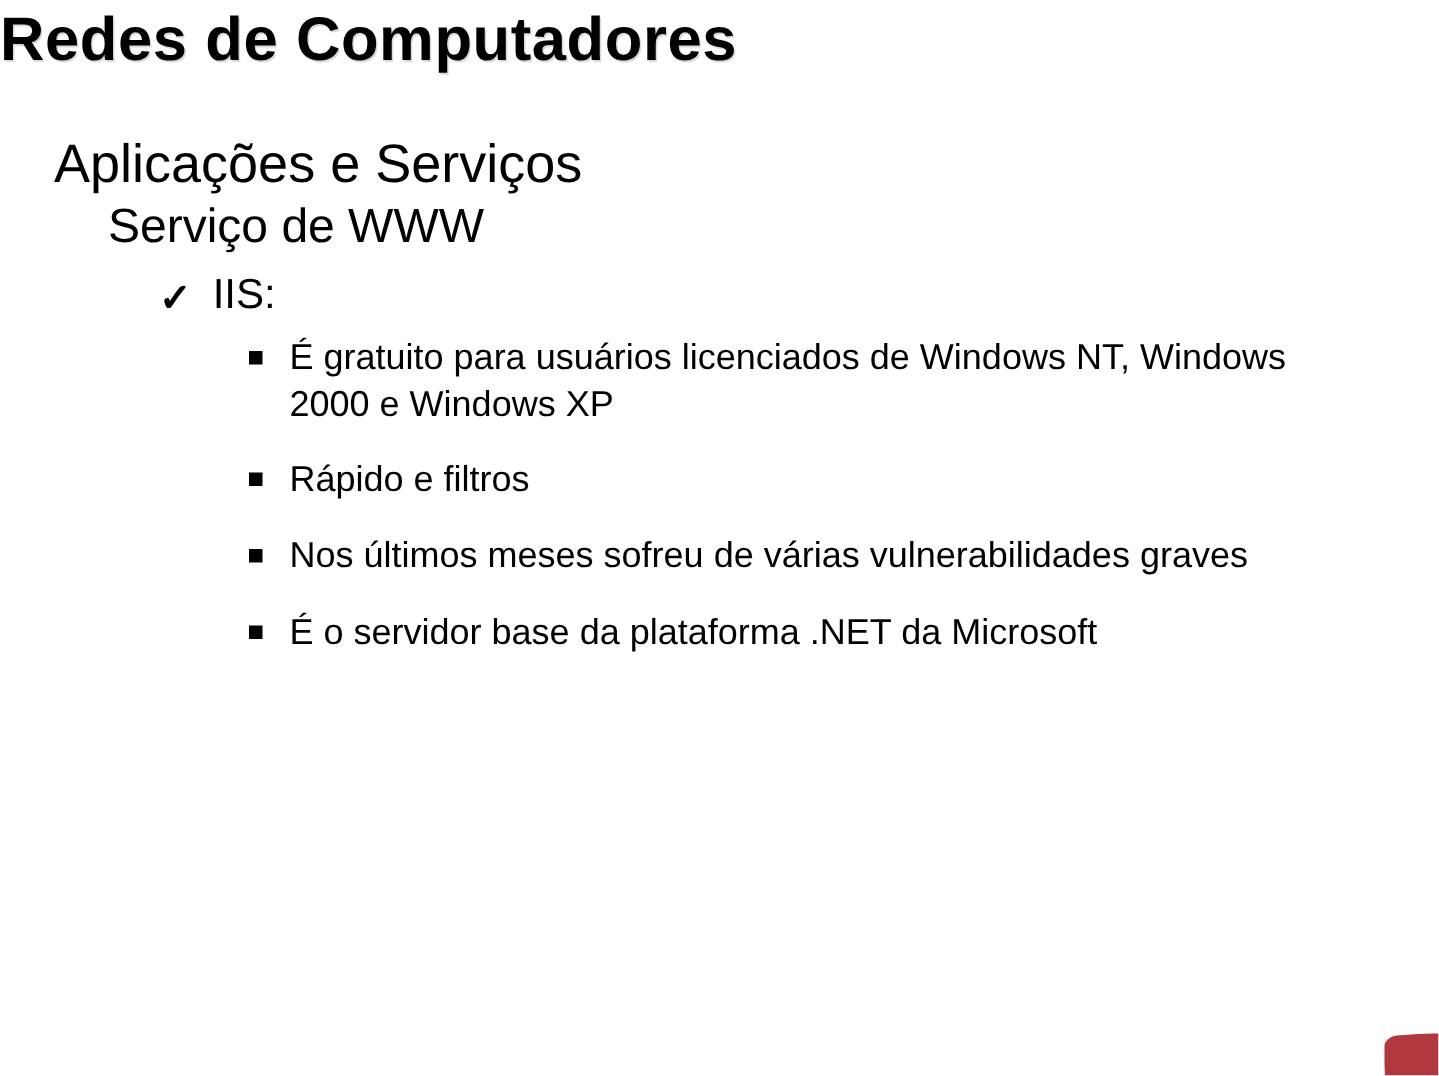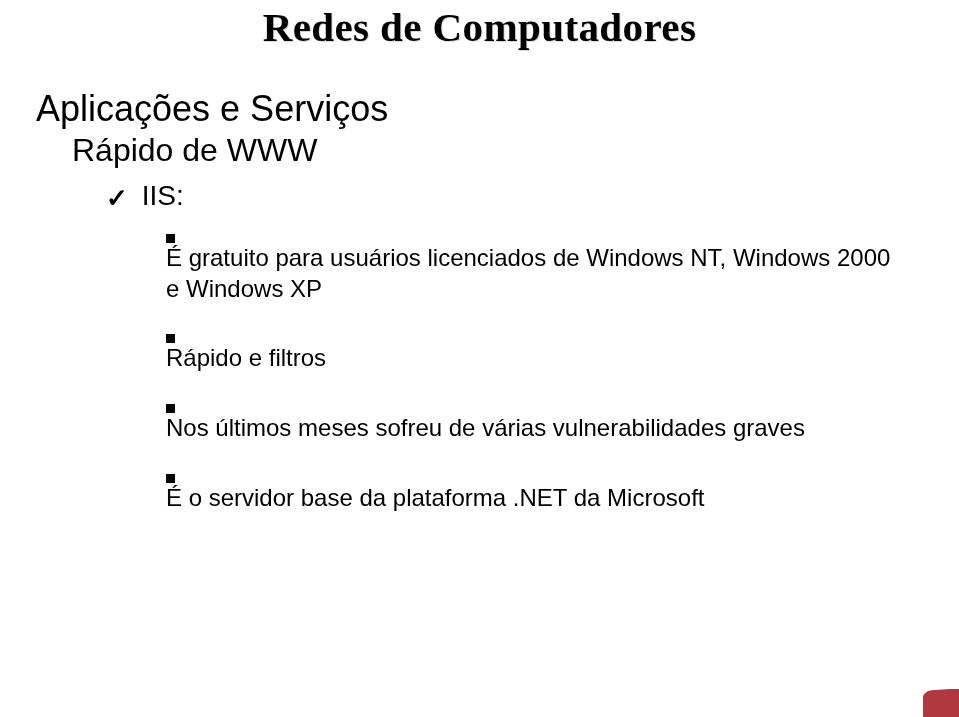--- a/index.html
+++ b/index.html
@@ -15,27 +15,25 @@
     position: relative;
     width: 959px;
     height: 717px;
     box-sizing: border-box;
   }
   .title {
     position: absolute;
     top: 3px;
     left: 0;
     width: 959px;
-    text-align: center;
     font-size: 41px;
     font-weight: bold;
     color: #000;
     letter-spacing: 0.4px;
     text-shadow: 1px 1px 0 rgba(0,0,0,0.15);
-    font-family: Liberation Serif, serif;
   }
   .subtitle {
     position: absolute;
     top: 88px;
     left: 36px;
     font-size: 36px;
     color: #000;
   }
   .subsubtitle {
     position: absolute;
@@ -66,21 +64,20 @@
     left: 166px;
     width: 740px;
   }
   .detail-item {
     display: flex;
     align-items: flex-start;
     margin-bottom: 20px;
     font-size: 24px;
     line-height: 1.28;
     color: #000;
-    flex-direction: column;
   }
   .square-icon {
     flex: 0 0 auto;
     width: 9px;
     height: 9px;
     background: #000;
     margin-top: 10px;
     margin-right: 18px;
   }
   .detail-text {
@@ -108,21 +105,21 @@
 </style>
 </head>
 <body>
 
 <div class="slide">
 
   <div class="title">Redes de Computadores</div>
 
   <div class="subtitle">Aplicações e Serviços</div>
 
-  <div class="subsubtitle">Rápido de WWW</div>
+  <div class="subsubtitle">Serviço de WWW</div>
 
   <div class="bullet-check">
     <span class="check-icon">✓</span>
     <span>IIS:</span>
   </div>
 
   <div class="detail-list">
     <div class="detail-item">
       <span class="square-icon"></span>
       <span class="detail-text">É gratuito para usuários licenciados de Windows NT, Windows 2000 e Windows XP</span>

